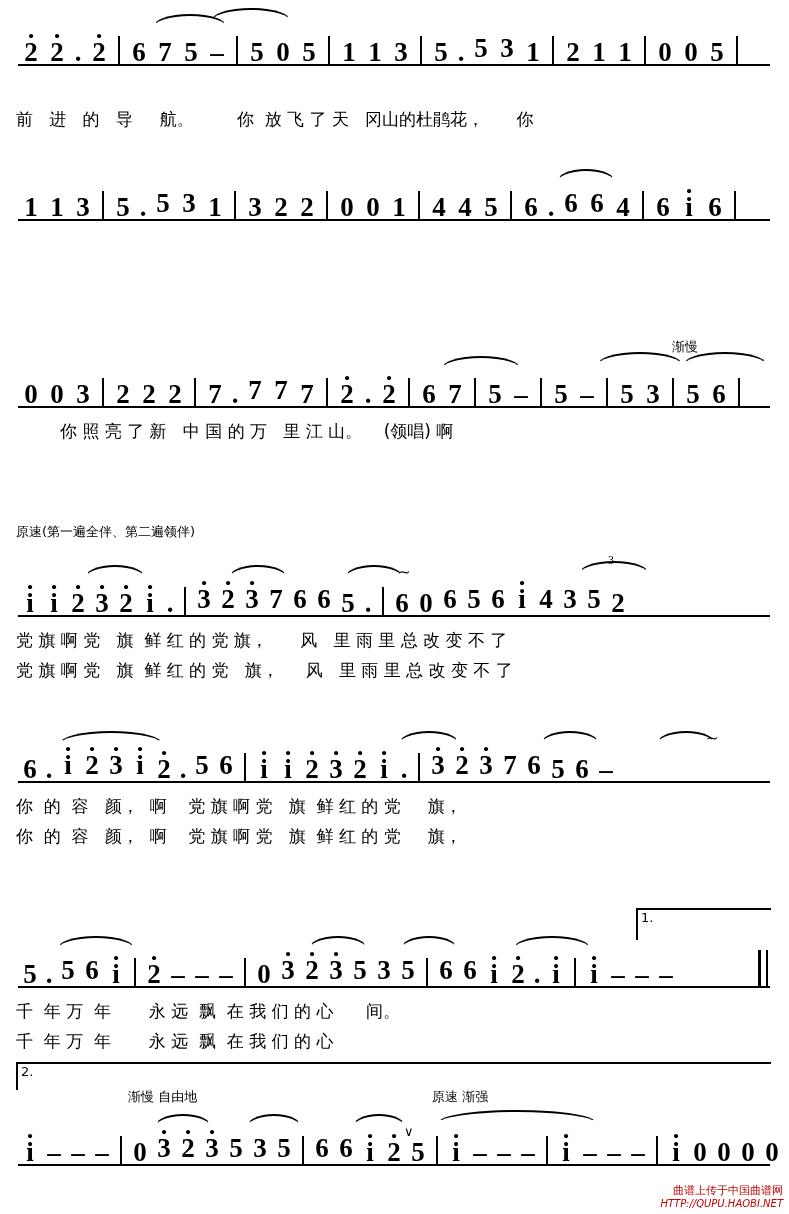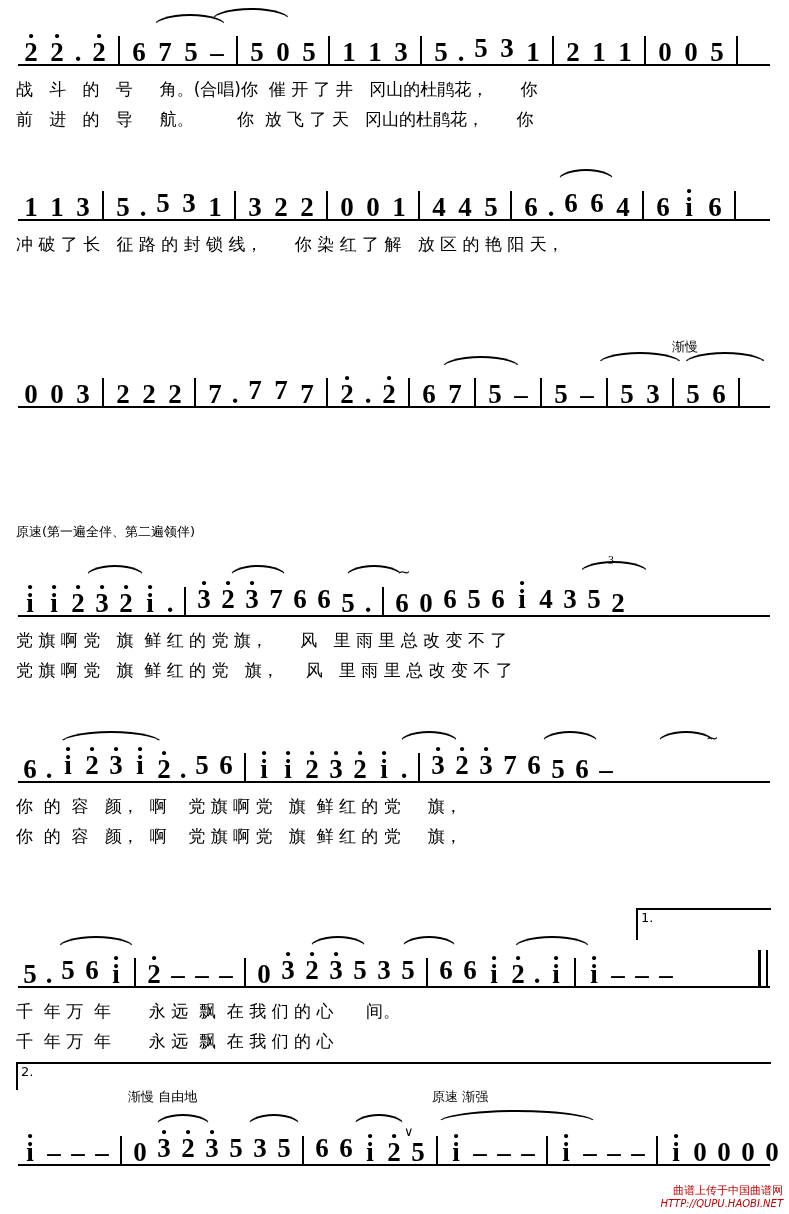--- a/index.html
+++ b/index.html
@@ -173,21 +173,20 @@
       <span class="bar"></span>
       <span class="n" style="width:26px;">0</span>
       <span class="n" style="width:26px;">0</span>
       <span class="n" style="width:26px;">5</span>
       <span class="bar"></span>
     </div>
 
     <div class="slur" style="left:152px; top:14px; width:74px;"></div>
     <div class="slur" style="left:210px; top:8px; width:80px;"></div>
 
-    <div class="lyric-row" style="position:absolute; left:16px; top:78px;">战   斗   的   号     角。(合唱)你  催 开 了 井   冈山的杜鹃花，      你</div>
     <div class="lyric-row" style="position:absolute; left:16px; top:108px;">前   进   的   导     航。        你  放 飞 了 天   冈山的杜鹃花，      你</div>
   </div>
 
   <div class="system" style="position:absolute; left:0; top:155px; width:789px; height:150px;">
     <div class="line" style="left:18px; top:64px; width:752px; height:2px;"></div>
 
     <div class="notes-row" style="position:absolute; left:18px; top:26px; height:40px;">
       <span class="n" style="width:26px;">1</span>
       <span class="n" style="width:26px;">1</span>
       <span class="n" style="width:26px;">3</span>
@@ -217,21 +216,20 @@
       <span class="n" style="width:26px;">4</span>
       <span class="bar"></span>
       <span class="n" style="width:26px;">6</span>
       <span class="n dotup" style="width:26px;">i</span>
       <span class="n" style="width:26px;">6</span>
       <span class="bar"></span>
     </div>
 
     <div class="slur" style="left:556px; top:14px; width:58px;"></div>
 
-    <div class="lyric-row" style="position:absolute; left:16px; top:78px;">冲 破 了 长   征 路 的 封 锁 线，      你 染 红 了 解   放 区 的 艳 阳 天，</div>
   </div>
 
   <div class="system" style="position:absolute; left:0; top:330px; width:789px; height:165px;">
     <div class="tempo-mark" style="left:672px; top:8px;">渐慢</div>
 
     <div class="line" style="left:18px; top:76px; width:752px; height:2px;"></div>
 
     <div class="notes-row" style="position:absolute; left:18px; top:38px; height:40px;">
       <span class="n" style="width:26px;">0</span>
       <span class="n" style="width:26px;">0</span>
@@ -265,20 +263,21 @@
       <span class="bar"></span>
       <span class="n" style="width:26px;">5</span>
       <span class="n" style="width:26px;">6</span>
       <span class="bar"></span>
     </div>
 
     <div class="slur" style="left:440px; top:26px; width:80px;"></div>
     <div class="slur" style="left:596px; top:22px; width:86px;"></div>
     <div class="slur" style="left:682px; top:22px; width:84px;"></div>
 
+    <div class="lyric-row" style="position:absolute; left:60px; top:90px;">你 照 亮 了 新   中 国 的 万   里 江 山。    (领唱) 啊</div>
   </div>
 
   <div class="system" style="position:absolute; left:0; top:515px; width:699px; height:185px;">
     <div class="mark-row" style="position:absolute; left:16px; top:8px;">原速(第一遍全伴、第二遍领伴)</div>
 
     <div class="line" style="left:18px; top:100px; width:752px; height:2px;"></div>
 
     <div class="notes-row" style="position:absolute; left:18px; top:62px; height:40px;">
       <span class="n dotup" style="width:24px;">i</span>
       <span class="n dotup" style="width:24px;">i</span>

